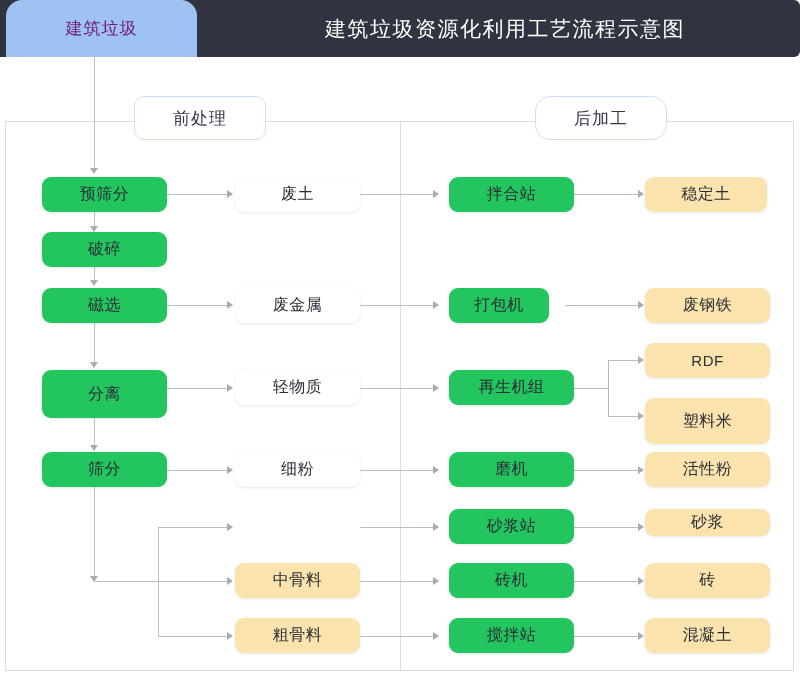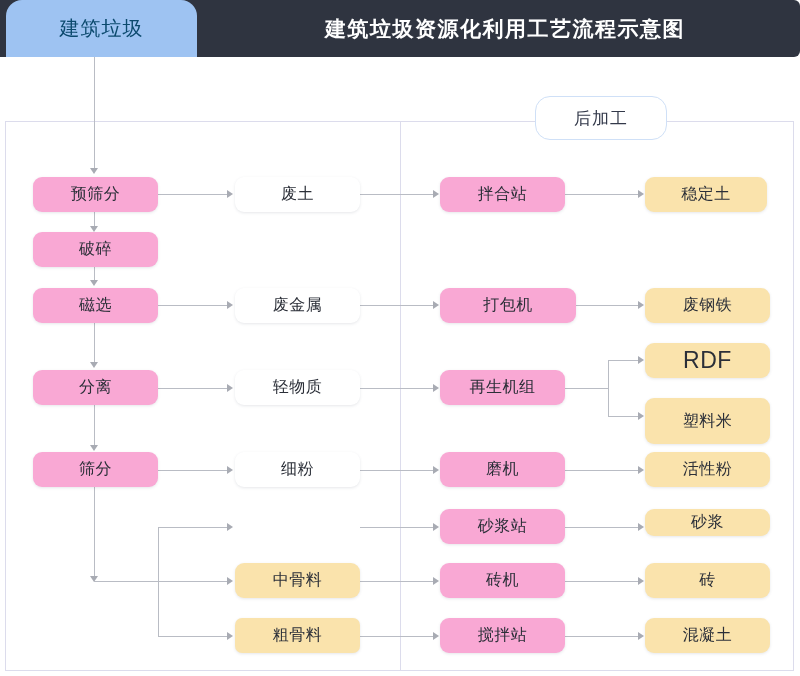--- a/index.html
+++ b/index.html
@@ -12,27 +12,27 @@
   #root{position:relative;width:800px;height:676px;background:#fff;}
 
   
   .header-bar{
     position:absolute;left:0;top:0;width:800px;height:57px;
     background:#2f3440;border-radius:0 6px 6px 0;
   }
   .header-title{
     position:absolute;left:210px;top:0;width:590px;height:57px;
     display:flex;align-items:center;justify-content:center;
-    color:#ffffff;font-size:21px;font-weight:bold;letter-spacing:1.5px;text-align:center;
+    color:#ffffff;font-size:21px;font-weight:normal;letter-spacing:1.5px;text-align:center;
   }
   .header-tab{
     position:absolute;left:6px;top:0;width:191px;height:57px;
     background:#9ec3f2;border-radius:16px 16px 0 0;
     display:flex;align-items:center;justify-content:center;
-    color:#0c4a6e;font-size:20px;letter-spacing:1px;
+    color:#701a75;font-size:17px;letter-spacing:1px;
   }
 
   
   .panel{
     position:absolute;left:5px;top:121px;width:789px;height:550px;
     border:1px solid #dcdcec;border-top:1px solid #dcdcec;
     box-sizing:border-box;background:#fff;
   }
   .divider-v{
     position:absolute;left:400px;top:121px;width:1px;height:550px;
@@ -50,24 +50,24 @@
   .sec-post{left:535px;top:96px;width:132px;border-radius:15px;}
 
   
   .node{
     position:absolute;box-sizing:border-box;
     border-radius:9px;
     display:flex;align-items:center;justify-content:center;
     font-size:16px;color:#2b2f38;letter-spacing:.5px;
     box-shadow:0 1px 3px rgba(60,70,90,.13);
   }
-  .node.blue{background:#f9a8d4;}
+  .node.blue{background:#22c55e;margin-left:9px;}
   .node.white{background:#ffffff;}
   .node.yellow{background:#fae3ac;}
-  .node.latin{font-size:23px;}
+  .node.latin{font-size:15px;}
 
   
   .ln{position:absolute;background:#b9bcc4;}
   .lh{height:1px;}
   .lv{width:1px;}
   .arw{position:absolute;width:0;height:0;}
   .arw.r{
     border-top:4px solid transparent;border-bottom:4px solid transparent;
     border-left:6px solid #a8abb3;
   }
@@ -81,20 +81,21 @@
 
 <div id="root">
 
   <div class="header-bar"></div>
   <div class="header-title">建筑垃圾资源化利用工艺流程示意图</div>
   <div class="header-tab">建筑垃圾</div>
 
   <div class="panel"></div>
   <div class="divider-v"></div>
 
+  <div class="sec-chip sec-pre">前处理</div>
   <div class="sec-chip sec-post">后加工</div>
 
   <div class="ln lv" style="left:94px;top:57px;height:112px;"></div>
   <div class="arw d" style="left:90px;top:168px;"></div>
 
   <div class="ln lv" style="left:94px;top:212px;height:15px;"></div>
   <div class="arw d" style="left:90px;top:226px;"></div>
 
   <div class="ln lv" style="left:94px;top:267px;height:14px;"></div>
   <div class="arw d" style="left:90px;top:280px;"></div>
@@ -157,32 +158,32 @@
   <div class="ln lh" style="left:565px;top:527px;width:74px;"></div>
   <div class="arw r" style="left:638px;top:523px;"></div>
   <div class="ln lh" style="left:565px;top:581px;width:74px;"></div>
   <div class="arw r" style="left:638px;top:577px;"></div>
   <div class="ln lh" style="left:565px;top:636px;width:74px;"></div>
   <div class="arw r" style="left:638px;top:632px;"></div>
 
   <div class="node blue" style="left:33px;top:177px;width:125px;height:35px;">预筛分</div>
   <div class="node blue" style="left:33px;top:232px;width:125px;height:35px;">破碎</div>
   <div class="node blue" style="left:33px;top:288px;width:125px;height:35px;">磁选</div>
-  <div class="node blue" style="left:33px;top:370px;width:125px;height:35px;">分离</div>
+  <div class="node blue" style="left:33px;top:370px;width:125px;height:48px;">分离</div>
   <div class="node blue" style="left:33px;top:452px;width:125px;height:35px;">筛分</div>
 
   <div class="node white" style="left:235px;top:177px;width:125px;height:35px;">废土</div>
   <div class="node white" style="left:235px;top:288px;width:125px;height:35px;">废金属</div>
   <div class="node white" style="left:235px;top:452px;width:125px;height:35px;">细粉</div>
   <div class="node white" style="left:235px;top:370px;width:125px;height:35px;">轻物质</div>
   <div class="node yellow" style="left:235px;top:563px;width:125px;height:35px;">中骨料</div>
-  <div class="node yellow" style="left:235px;top:618px;width:125px;height:35px;border-radius:7px;">粗骨料</div>
+  <div class="node yellow" style="left:235px;top:618px;width:125px;height:35px;">粗骨料</div>
 
   <div class="node blue" style="left:440px;top:177px;width:125px;height:35px;">拌合站</div>
-  <div class="node blue" style="left:440px;top:288px;width:136px;height:35px;">打包机</div>
+  <div class="node blue" style="left:440px;top:288px;width:100px;height:35px;">打包机</div>
   <div class="node blue" style="left:440px;top:370px;width:125px;height:35px;">再生机组</div>
   <div class="node blue" style="left:440px;top:452px;width:125px;height:35px;">磨机</div>
   <div class="node blue" style="left:440px;top:509px;width:125px;height:35px;">砂浆站</div>
   <div class="node blue" style="left:440px;top:563px;width:125px;height:35px;">砖机</div>
   <div class="node blue" style="left:440px;top:618px;width:125px;height:35px;">搅拌站</div>
 
   <div class="node yellow" style="left:645px;top:177px;width:122px;height:35px;">稳定土</div>
   <div class="node yellow" style="left:645px;top:288px;width:125px;height:35px;">废钢铁</div>
   <div class="node yellow latin" style="left:645px;top:343px;width:125px;height:35px;">RDF</div>
   <div class="node yellow" style="left:645px;top:398px;width:125px;height:46px;">塑料米</div>

